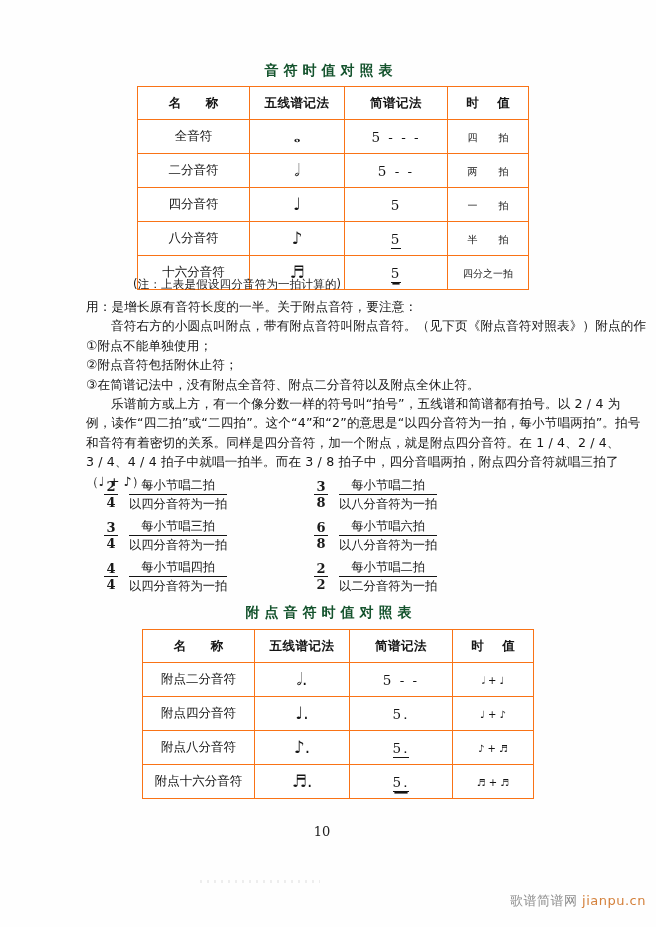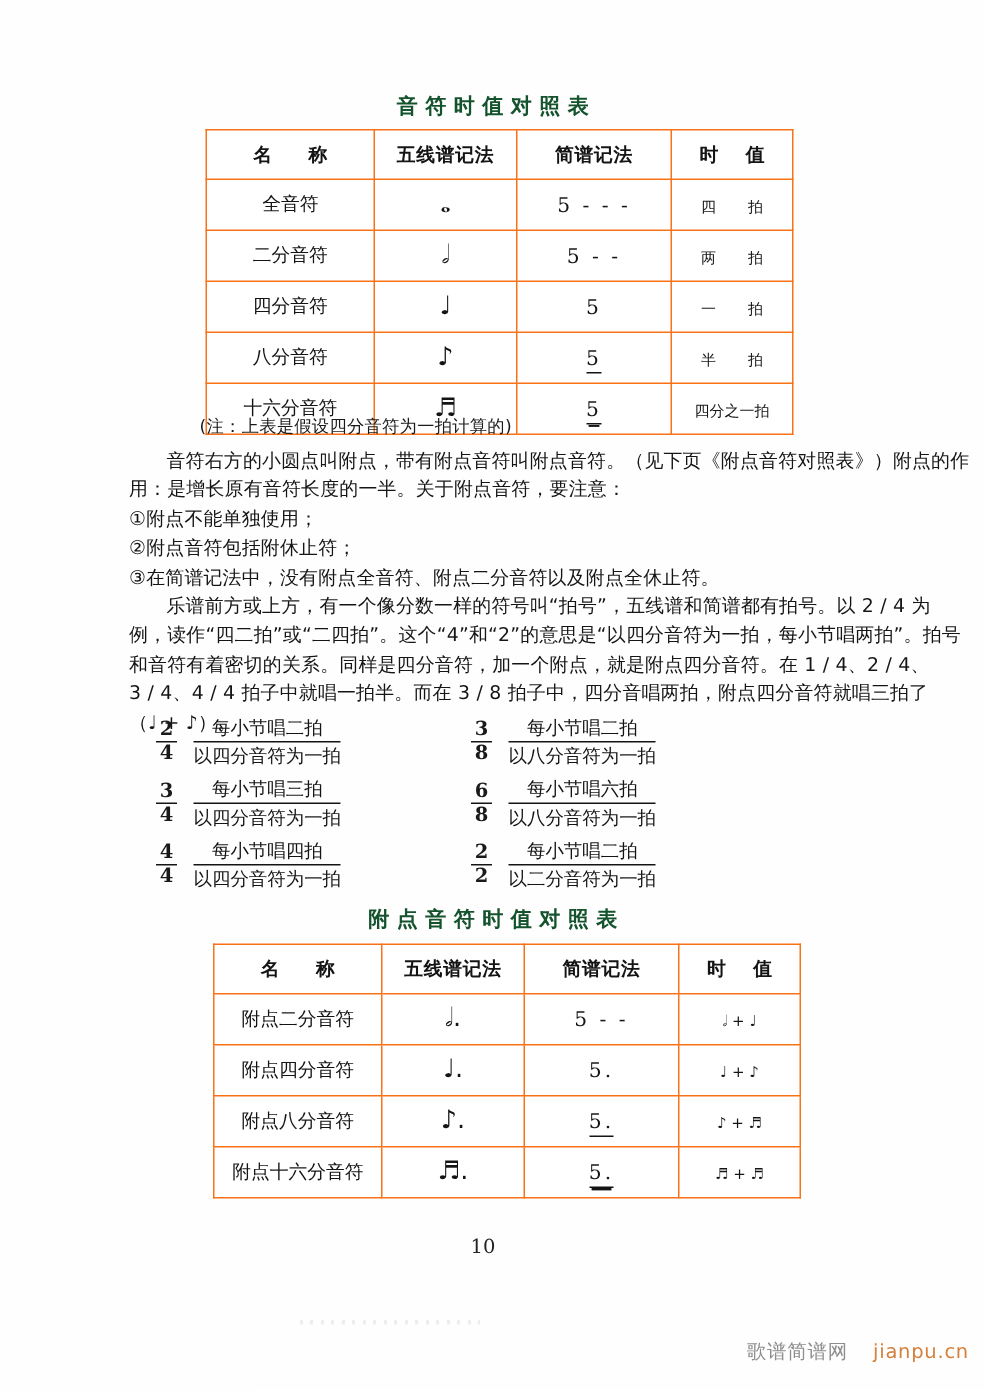--- a/index.html
+++ b/index.html
@@ -177,21 +177,21 @@
   }
   #watermark {
     position: absolute;
     right: 10px;
     top: 892px;
     font-size: 13px;
     letter-spacing: 0.5px;
     white-space: nowrap;
   }
   #watermark .wm-cn { color: #8d8d8d; }
-  #watermark .wm-en { color: #d4813c; font-family: "DejaVu Sans", sans-serif; margin-left: 12px; }
+  #watermark .wm-en { color: #d4813c; font-family: "DejaVu Sans", sans-serif; }
 
   
   .speckle {
     position: absolute;
     left: 200px;
     top: 880px;
     width: 120px;
     height: 3px;
     background: repeating-linear-gradient(90deg,#e9e9e9 0 2px,transparent 2px 7px);
     opacity: .8;
@@ -249,22 +249,22 @@
           <td><span class="glyph">♬</span></td>
           <td><span class="numnote under2">5</span></td>
           <td><span class="dur">四分之一拍</span></td>
         </tr>
       </tbody>
   </table>
 
   <div id="table1-note">(注：上表是假设四分音符为一拍计算的)</div>
 
   <div class="body-block" id="para-block">
+      <div class="body-line">用：是增长原有音符长度的一半。关于附点音符，要注意：</div>
       <div class="body-line indent2">音符右方的小圆点叫附点，带有附点音符叫附点音符。（见下页《附点音符对照表》）附点的作</div>
-      <div class="body-line">用：是增长原有音符长度的一半。关于附点音符，要注意：</div>
       <div class="body-line">①附点不能单独使用；</div>
       <div class="body-line">②附点音符包括附休止符；</div>
       <div class="body-line">③在简谱记法中，没有附点全音符、附点二分音符以及附点全休止符。</div>
       <div class="body-line indent2">乐谱前方或上方，有一个像分数一样的符号叫“拍号”，五线谱和简谱都有拍号。以 2 / 4 为</div>
       <div class="body-line">例，读作“四二拍”或“二四拍”。这个“4”和“2”的意思是“以四分音符为一拍，每小节唱两拍”。拍号</div>
       <div class="body-line">和音符有着密切的关系。同样是四分音符，加一个附点，就是附点四分音符。在 1 / 4、2 / 4、</div>
       <div class="body-line">3 / 4、4 / 4 拍子中就唱一拍半。而在 3 / 8 拍子中，四分音唱两拍，附点四分音符就唱三拍了</div>
       <div class="body-line">（♩ + ♪）。</div>
     </div>
 

